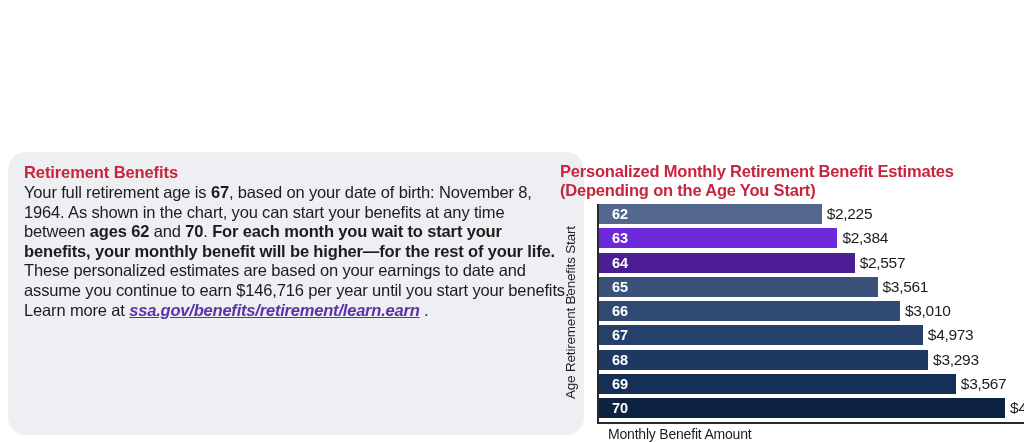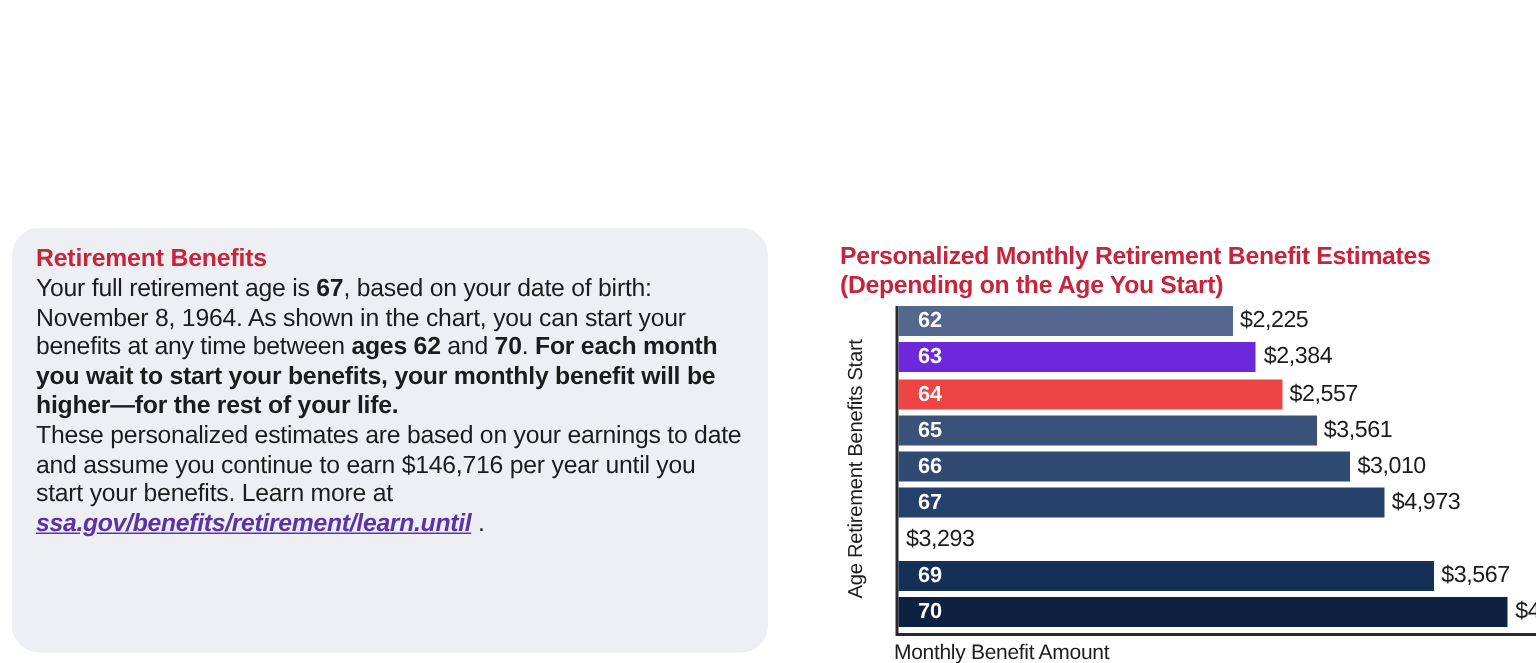--- a/index.html
+++ b/index.html
@@ -15,21 +15,21 @@
     overflow: hidden;
     font-family: "Liberation Sans", sans-serif;
     -webkit-font-smoothing: antialiased;
   }
 
   
   #benefits-panel {
     position: absolute;
     left: 8px;
     top: 152px;
-    width: 504px;
+    width: 576px;
     height: 283px;
     background: #eeeff2;
     border-radius: 18px;
     box-sizing: border-box;
     padding: 10px 14px 8px 16px;
   }
   #panel-heading {
     color: #c8243c;
     font-size: 16.5px;
     font-weight: bold;
@@ -135,40 +135,40 @@
   }
   .bar-value {
     font-size: 15.5px;
     color: #1c1c1c;
     padding-left: 5px;
     white-space: nowrap;
     letter-spacing: -0.3px;
   }
   #x-axis-title {
     position: absolute;
-    left: 36px;
+    left: 48px;
     top: 222px;
     font-size: 14px;
     color: #1c1c1c;
     letter-spacing: -0.2px;
   }
 </style>
 </head>
 <body>
 
 <section id="benefits-panel">
   <h2 id="panel-heading">Retirement Benefits</h2>
 
 
   <p class="panel-para">
     <span>Your full retirement age is </span><span class="b">67</span><span>, based on your date of birth:  November 8, 1964. As shown in the chart, you can start your benefits at any time between </span><span class="b">ages 62</span><span> and </span><span class="b">70</span><span>. </span><span class="b">For each month you wait to start your benefits, your monthly benefit will be higher—for the rest of your life.</span>
   </p>
 
   <p class="panel-para">
-    <span>These personalized estimates are based on your earnings to date and assume you continue to earn $146,716 per year until you start your benefits. Learn more at </span><a id="ssa-link" href="#">ssa.gov/benefits/retirement/learn.until</a><span> .</span>
+    <span>These personalized estimates are based on your earnings to date and assume you continue to earn $146,716 per year until you start your benefits. Learn more at </span><a id="ssa-link" href="#">ssa.gov/benefits/retirement/learn.earn</a><span> .</span>
   </p>
 </section>
 
 <figure id="chart-figure">
   <figcaption id="chart-title">
     <span>Personalized Monthly Retirement Benefit Estimates</span><br>
     <span>(Depending on the Age You Start)</span>
   </figcaption>
 
   <div id="plot-region">
@@ -181,21 +181,21 @@
           </div>
           <span class="bar-value">$2,225</span>
         </div>
         <div class="bar-row">
           <div class="bar" style="background: #6d28d9; width: 54.2%;">
             <span class="bar-age">63</span>
           </div>
           <span class="bar-value">$2,384</span>
         </div>
         <div class="bar-row">
-          <div class="bar" style="background: #ef4444; width: 58.1%;">
+          <div class="bar" style="background: #4c1d95; width: 58.1%;">
             <span class="bar-age">64</span>
           </div>
           <span class="bar-value">$2,557</span>
         </div>
         <div class="bar-row">
           <div class="bar" style="background: rgb(58, 81, 121); width: 63.3%;">
             <span class="bar-age">65</span>
           </div>
           <span class="bar-value">$3,561</span>
         </div>
@@ -205,20 +205,23 @@
           </div>
           <span class="bar-value">$3,010</span>
         </div>
         <div class="bar-row">
           <div class="bar" style="background: rgb(36, 64, 107); width: 73.6%;">
             <span class="bar-age">67</span>
           </div>
           <span class="bar-value">$4,973</span>
         </div>
         <div class="bar-row">
+          <div class="bar" style="background: rgb(29, 56, 98); width: 74.8%;">
+            <span class="bar-age">68</span>
+          </div>
           <span class="bar-value">$3,293</span>
         </div>
         <div class="bar-row">
           <div class="bar" style="background: rgb(20, 48, 87); width: 81.1%;">
             <span class="bar-age">69</span>
           </div>
           <span class="bar-value">$3,567</span>
         </div>
         <div class="bar-row">
           <div class="bar" style="background: rgb(13, 34, 64); width: 92.3%;">

